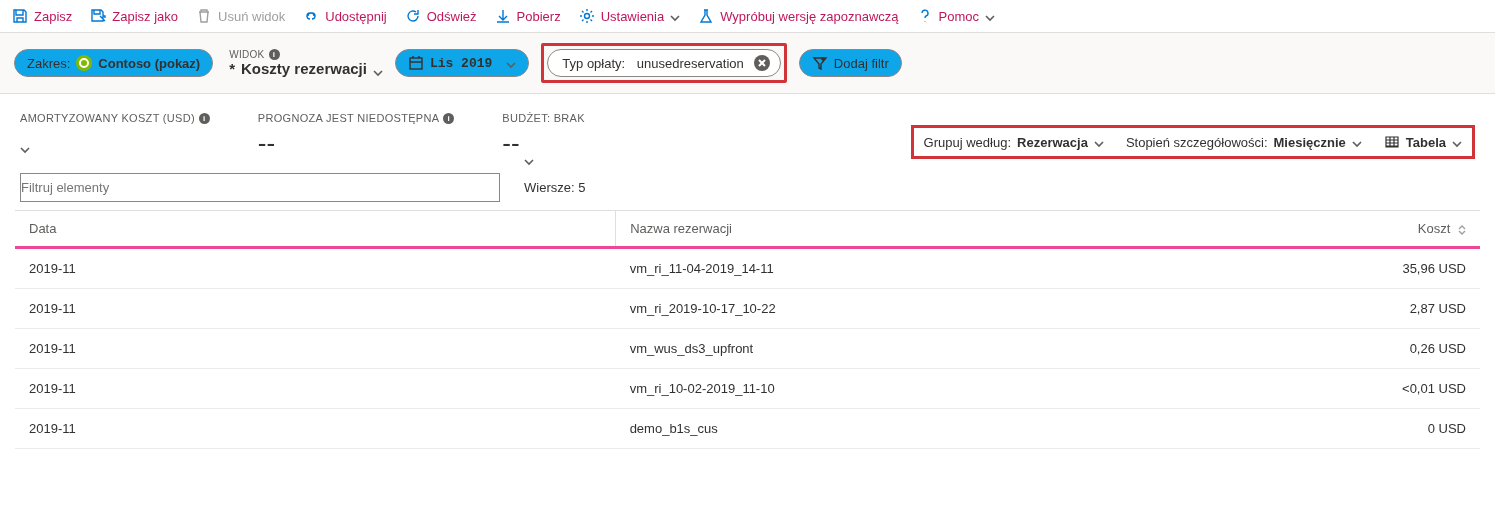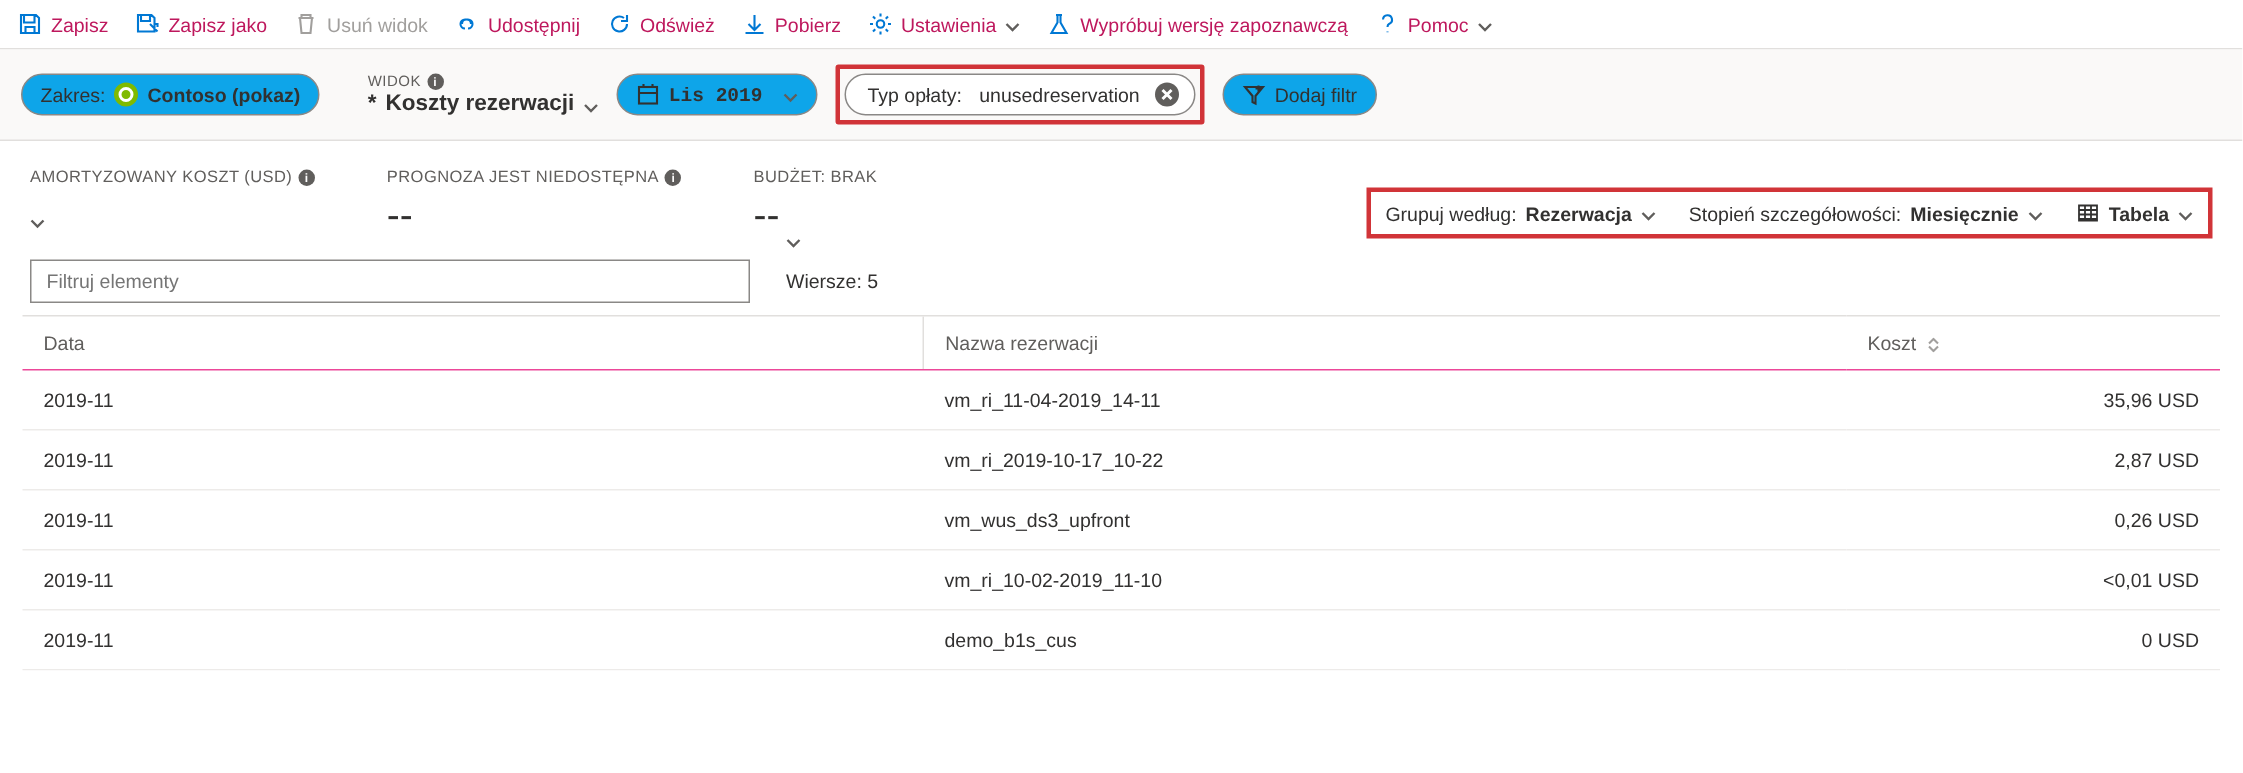--- a/index.html
+++ b/index.html
@@ -55,21 +55,21 @@
     background: #0ea5e9;
     font-size: 13px;
     cursor: pointer;
   }
   .scope-badge {
     width: 16px; height: 16px; border-radius: 50%;
     background: #7fba00;
     display: inline-flex; align-items: center; justify-content: center;
   }
   .scope-badge::after { content:""; width:6px; height:6px; border:2px solid #fff; border-radius:50%;}
-  .view-group { display: flex; flex-direction: column; margin-left: 20px;}
+  .view-group { display: flex; flex-direction: column; margin-left: 4px;}
   .view-label { font-size: 10px; color: #605e5c; letter-spacing: .3px; display:flex; align-items:center; gap:4px;}
   .info-dot { width:11px; height:11px; border-radius:50%; background:#605e5c; color:#fff; font-size:8px; display:inline-flex; align-items:center; justify-content:center; font-weight:bold;}
   .view-value { font-weight: 600; font-size: 15px; display:flex; align-items:center; gap:6px; cursor:pointer;}
   .filter-chip {
     display: inline-flex; align-items: flex-end; gap: 4px;
     border: 1px solid #8a8886; border-radius: 18px;
     padding: 5px 10px 5px 14px; background:#fff; font-size:13px;
   }
   .filter-chip .clear { width:16px;height:16px;border-radius:50%;background:#605e5c;display:inline-flex;align-items:center;justify-content:center;cursor:pointer;margin-left:6px;}
   .filter-chip .clear svg{width:8px;height:8px;stroke:#fff;stroke-width:2;}
@@ -96,42 +96,42 @@
     padding: 6px 10px;
     align-self: flex-end;
   }
   .vc-item { display:inline-flex; align-items:center; gap:6px; font-size:13px; cursor:pointer;}
   .vc-item b { font-weight:600; }
 
   .filter-row { display:flex; align-items:center; gap:24px; padding: 4px 20px 8px;}
   .filter-input {
     width: 480px;
     border: 1px solid #8a8886;
-    padding: 6px 10px;
+    padding: 6px 0;
     font-size: 13px;
     color:#605e5c;
   }
   .rows-label { color:#323130; font-size:13px;}
 
   table.data {
     width: calc(100% - 30px);
     margin: 0 15px;
     border-collapse: collapse;
     font-size: 13px;
   }
   table.data th {
     text-align: left;
     font-weight: 400;
     color: #605e5c;
     padding: 10px 14px;
     border-top: 1px solid #e1dfdd;
-    border-bottom: 1px solid #ec4899;
+    border-bottom: 3px solid #ec4899;
     background:#fff;
   }
-  table.data th.right { text-align: left; }
+  table.data th.right { text-align: right; }
   table.data td {
     padding: 12px 14px;
     border-bottom: 1px solid #edebe9;
   }
   table.data td.right { text-align: right; }
   .sort-icons { display:inline-flex; flex-direction:column; margin-left:4px; vertical-align:middle;}
   .sort-icons svg{width:8px;height:5px;stroke:#a19f9d;fill:none;stroke-width:1.4;}
   .col-sep { border-left: 1px solid #e1dfdd; }
 </style>
 </head>

